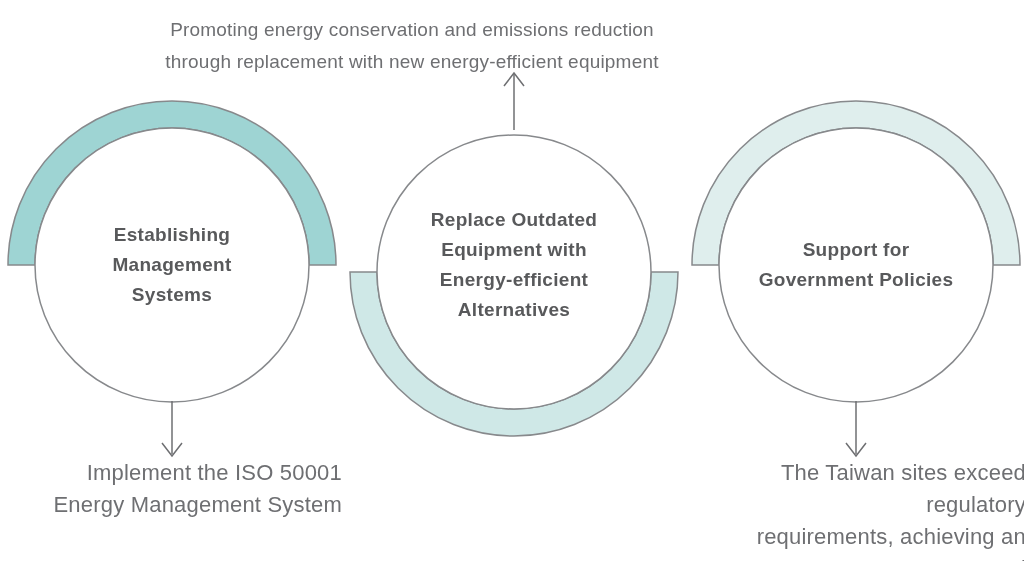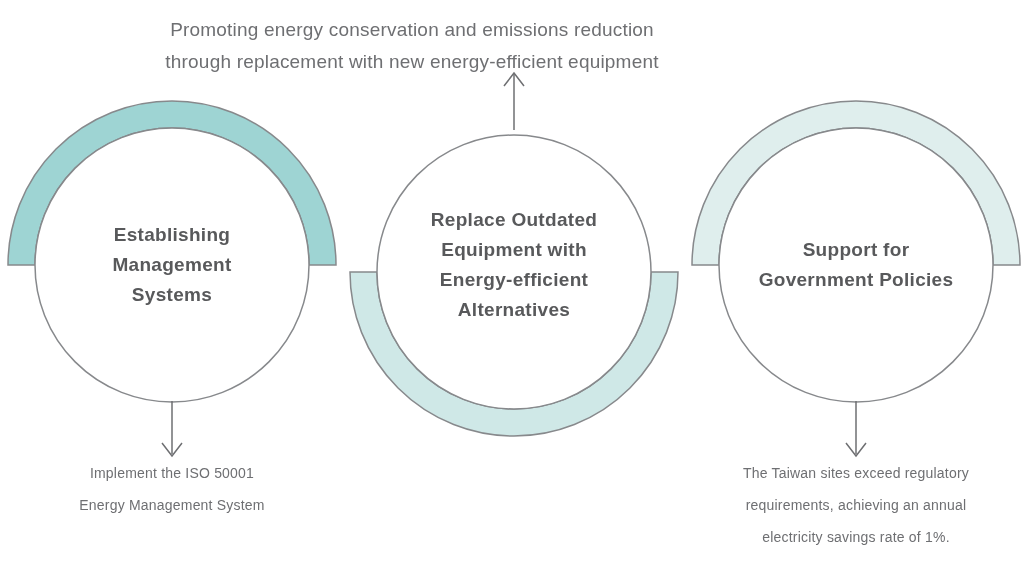--- a/index.html
+++ b/index.html
@@ -19,23 +19,24 @@
   }
   .top-note {
     left: 0;
     width: 824px;
     top: 14px;
     font-size: 19px;
     line-height: 32px;
     letter-spacing: 0.2px;
   }
   .bottom-note {
-    font-size: 14px;
+    font-size: 22px;
     line-height: 32px;
     letter-spacing: 0.2px;
+    text-align: right;
   }
   .bottom-note-left { left: 2px;   width: 340px; top: 457px; }
   .bottom-note-right { left: 686px; width: 340px; top: 457px; }
   .ring-group {
     position: absolute;
     width: 340px;
     height: 340px;
   }
   .ring-group-left   { left: 2px;   top: 95px; }
   .ring-group-middle { left: 344px; top: 102px; }

